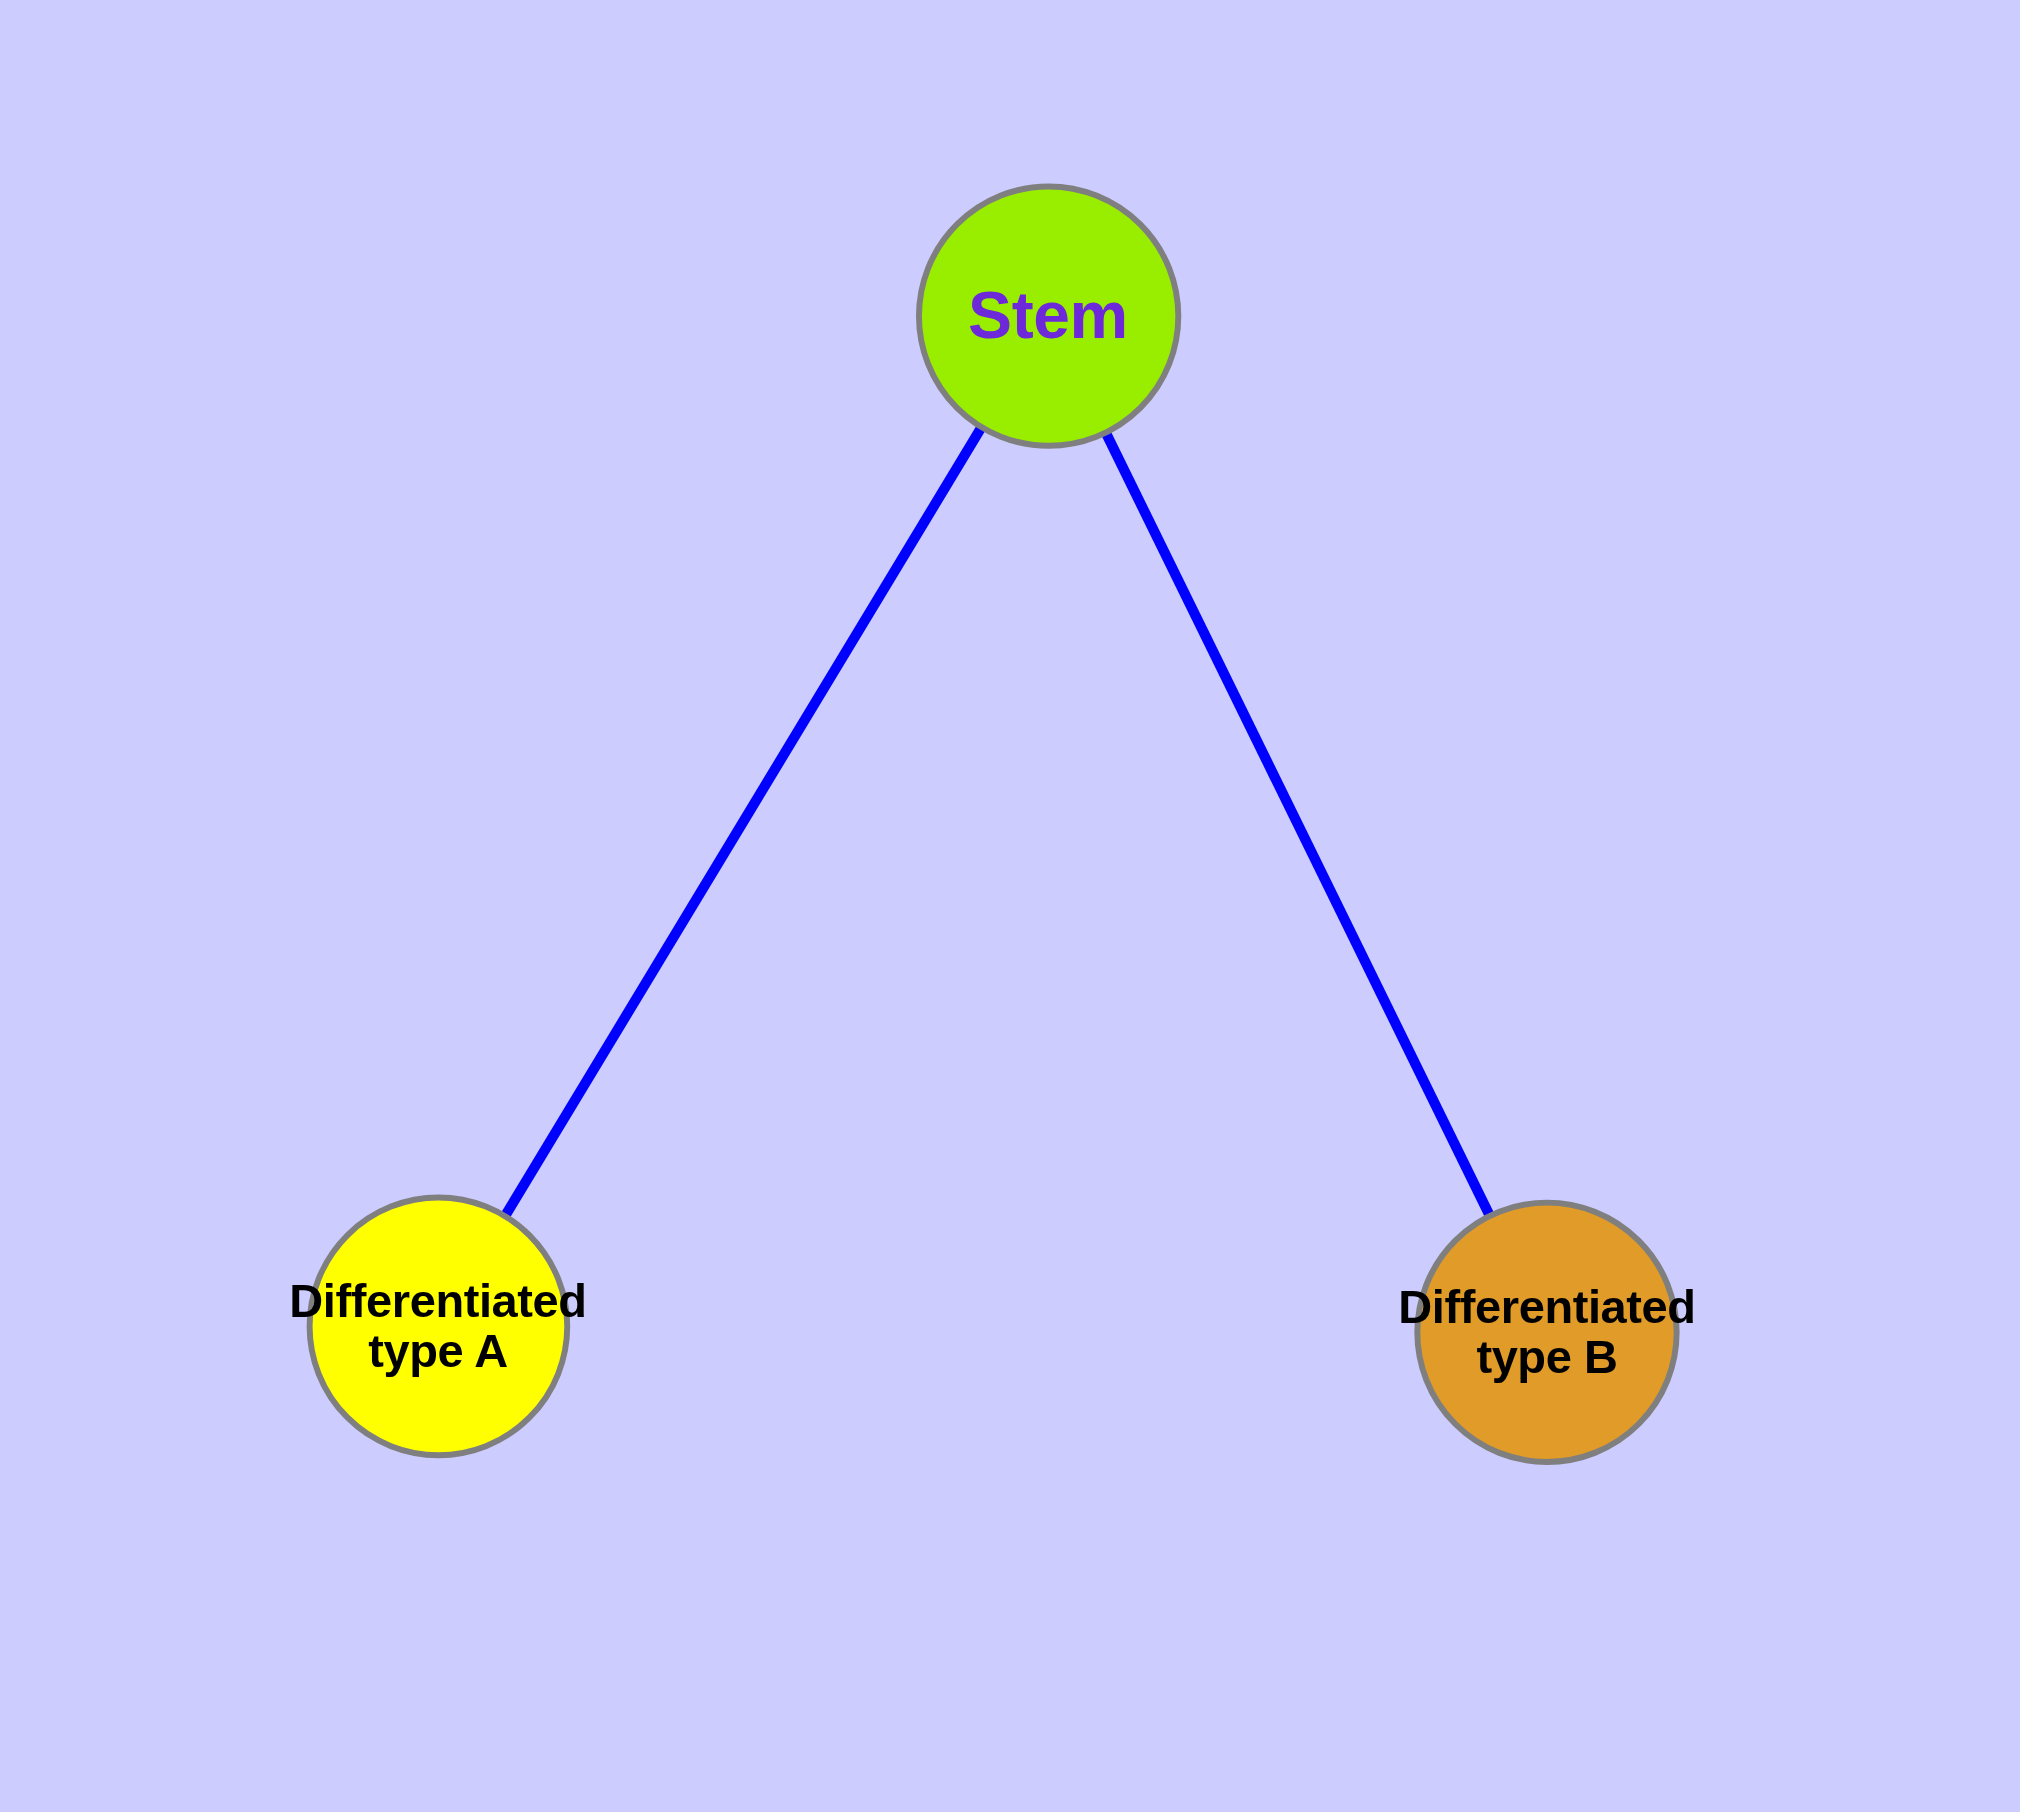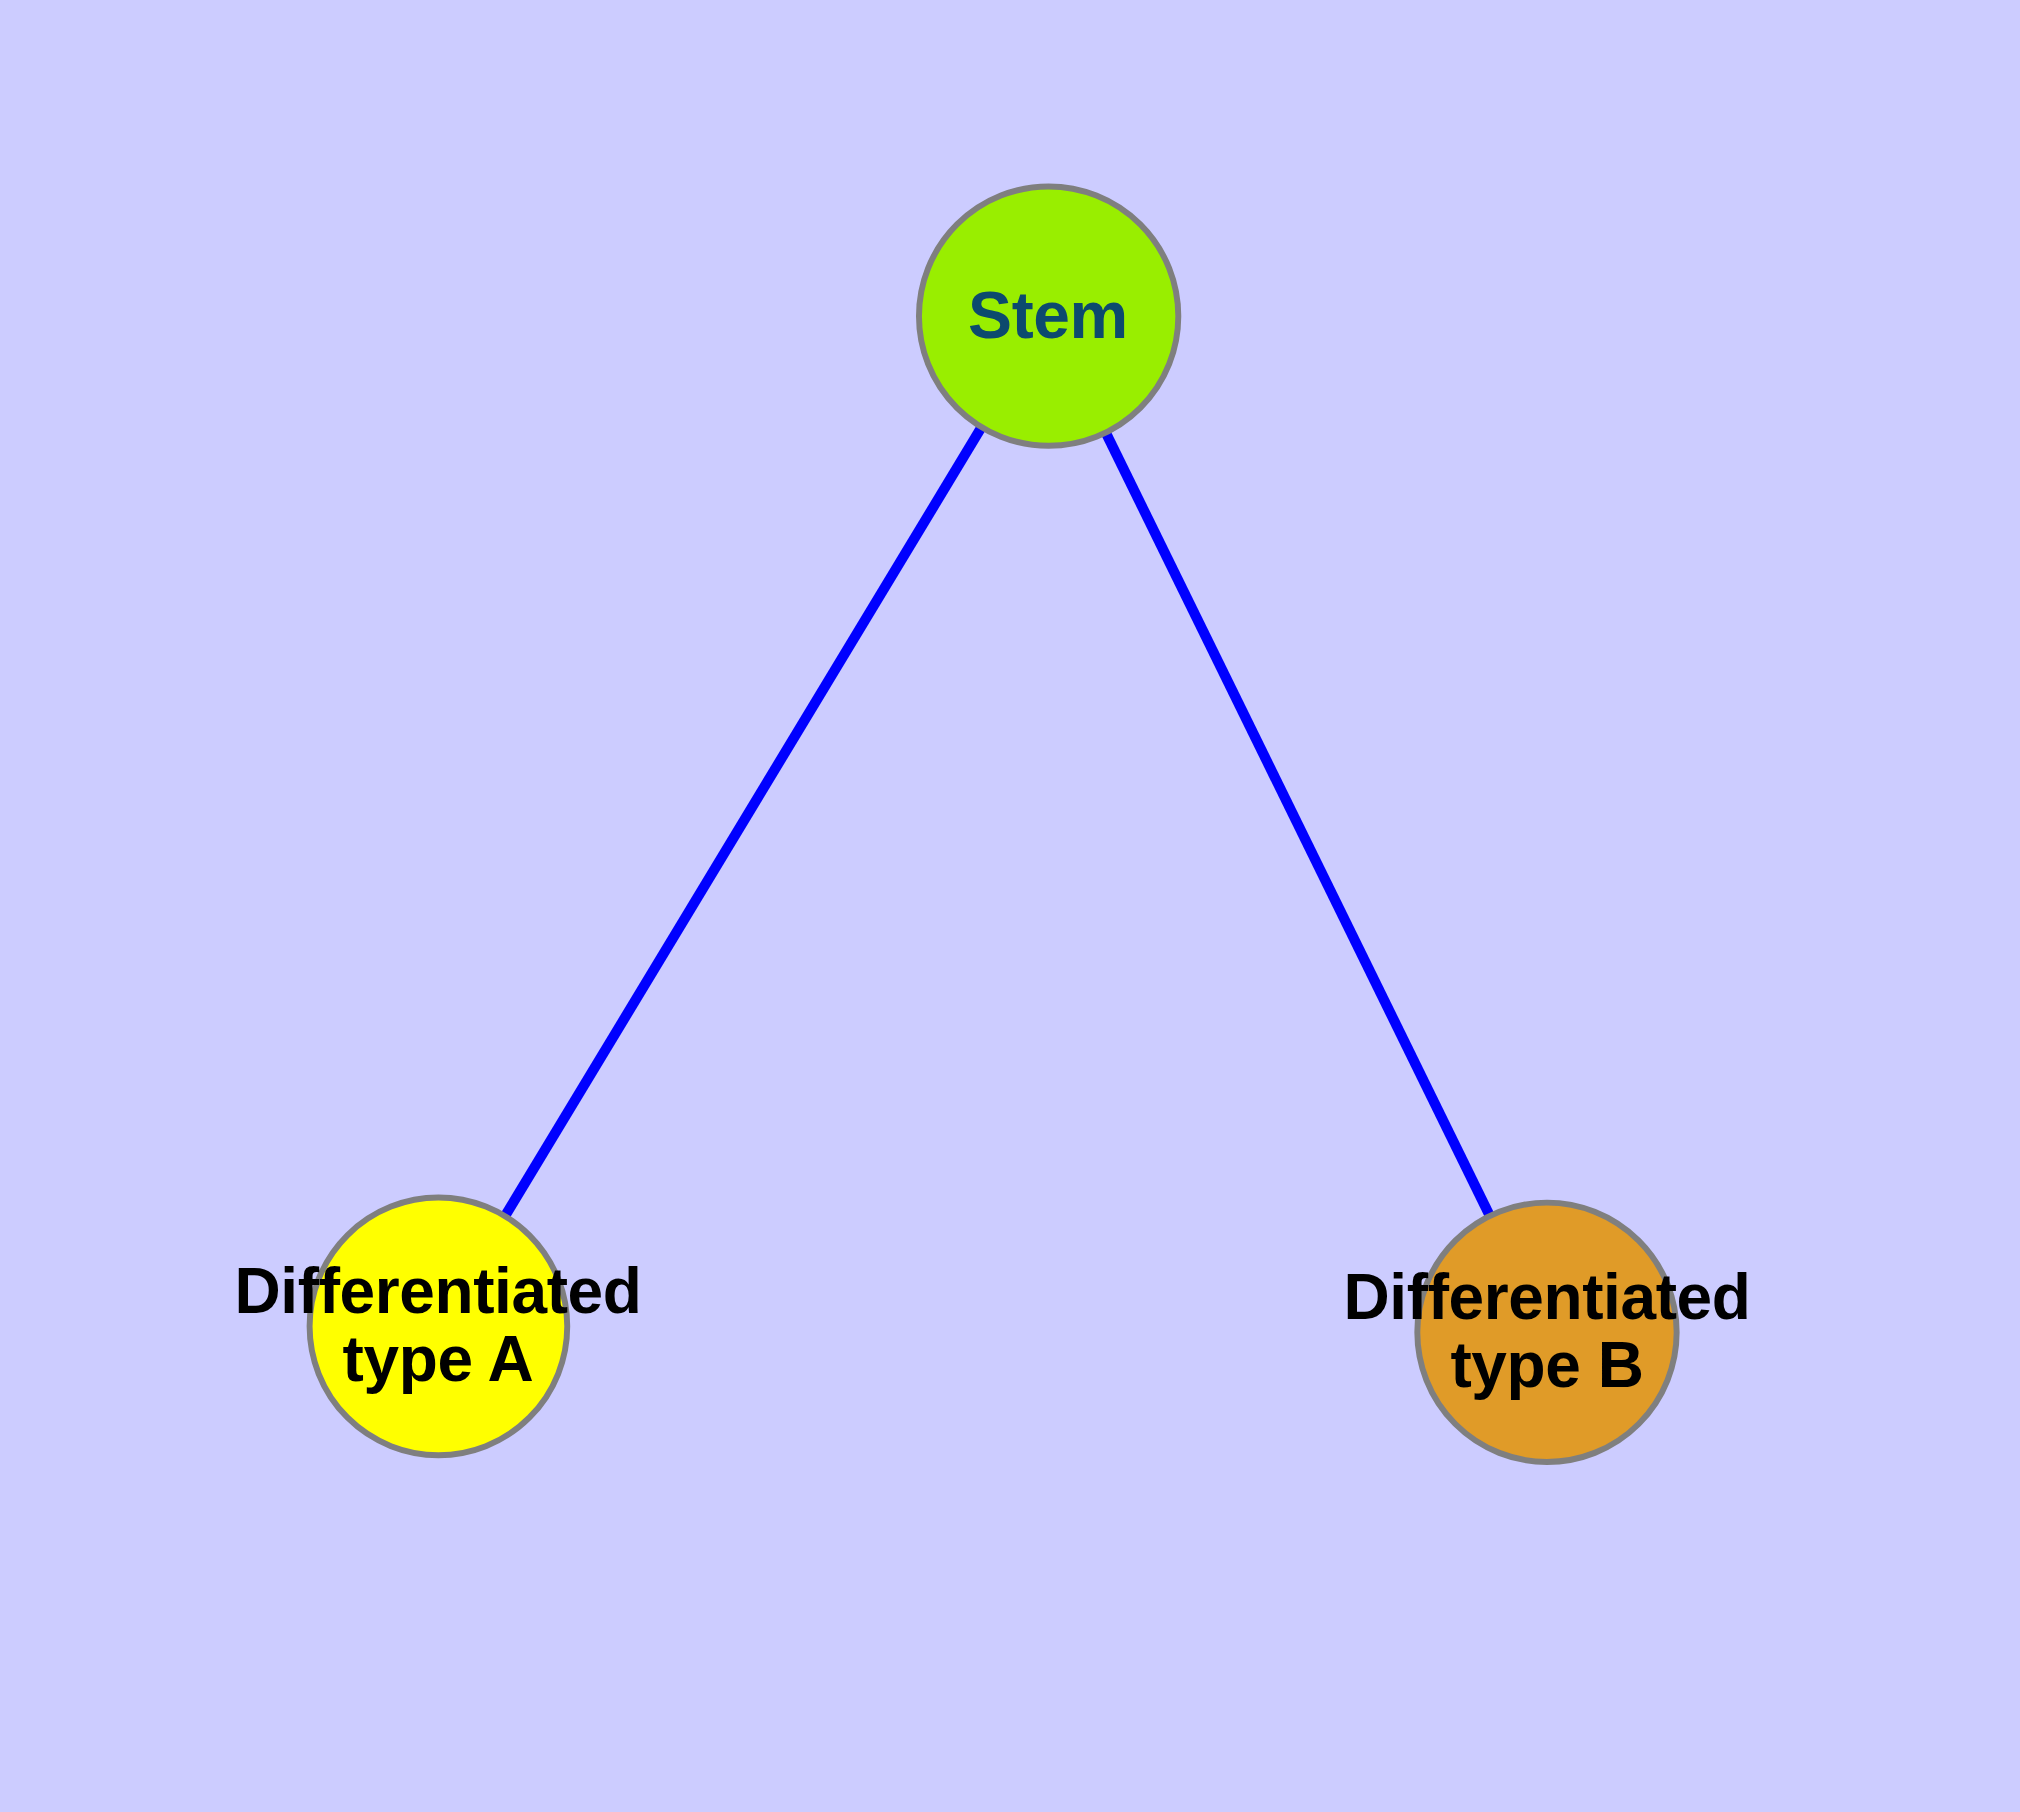--- a/index.html
+++ b/index.html
@@ -31,21 +31,21 @@
     stroke: #0000ff;
     stroke-width: 12;
     stroke-linecap: butt;
   }
   .node-label {
     position: absolute;
     transform: translate(-50%, -50%);
     text-align: center;
     color: #000000;
     font-weight: bold;
-    font-size: 64px;
+    font-size: 47px;
     line-height: 1.06;
     white-space: nowrap;
     letter-spacing: -0.4px;
     user-select: none;
   }
   .node-label.single {
     font-size: 66px;
   }
 </style>
 </head>
@@ -62,20 +62,20 @@
         <line x1="1302.6063550962278" y1="506.77894517070933" x2="1759.3936449037722" y2="1438.2210548292906" class="edge-line" stroke="#0000ff" stroke-width="12"></line>
       </g>
 
     <g id="nodes-layer">
         <circle cx="1237" cy="373" r="153" fill="#99ee00" class="node-circle" stroke="#7f7f7f" stroke-width="7"></circle>
         <circle cx="517" cy="1565" r="152" fill="#ffff00" class="node-circle" stroke="#7f7f7f" stroke-width="7"></circle>
         <circle cx="1825" cy="1572" r="153" fill="#e09b28" class="node-circle" stroke="#7f7f7f" stroke-width="7"></circle>
       </g>
   </svg>
 
-  <div class="node-label single" id="label-stem" style="left: 1048px; top: 316px; color: #0c4a6e;"><span>Stem</span></div>
+  <div class="node-label single" id="label-stem" style="left: 1048px; top: 316px; color: #6d28d9;"><span>Stem</span></div>
 
   <div class="node-label" id="label-diff-a" style="left: 438px; top: 1326px; color: rgb(0, 0, 0);"><span>Differentiated</span><br><span>type A</span></div>
 
   <div class="node-label" id="label-diff-b" style="left: 1547px; top: 1332px; color: rgb(0, 0, 0);"><span>Differentiated</span><br><span>type B</span></div>
 
 </div>
 
 
 </body></html>

